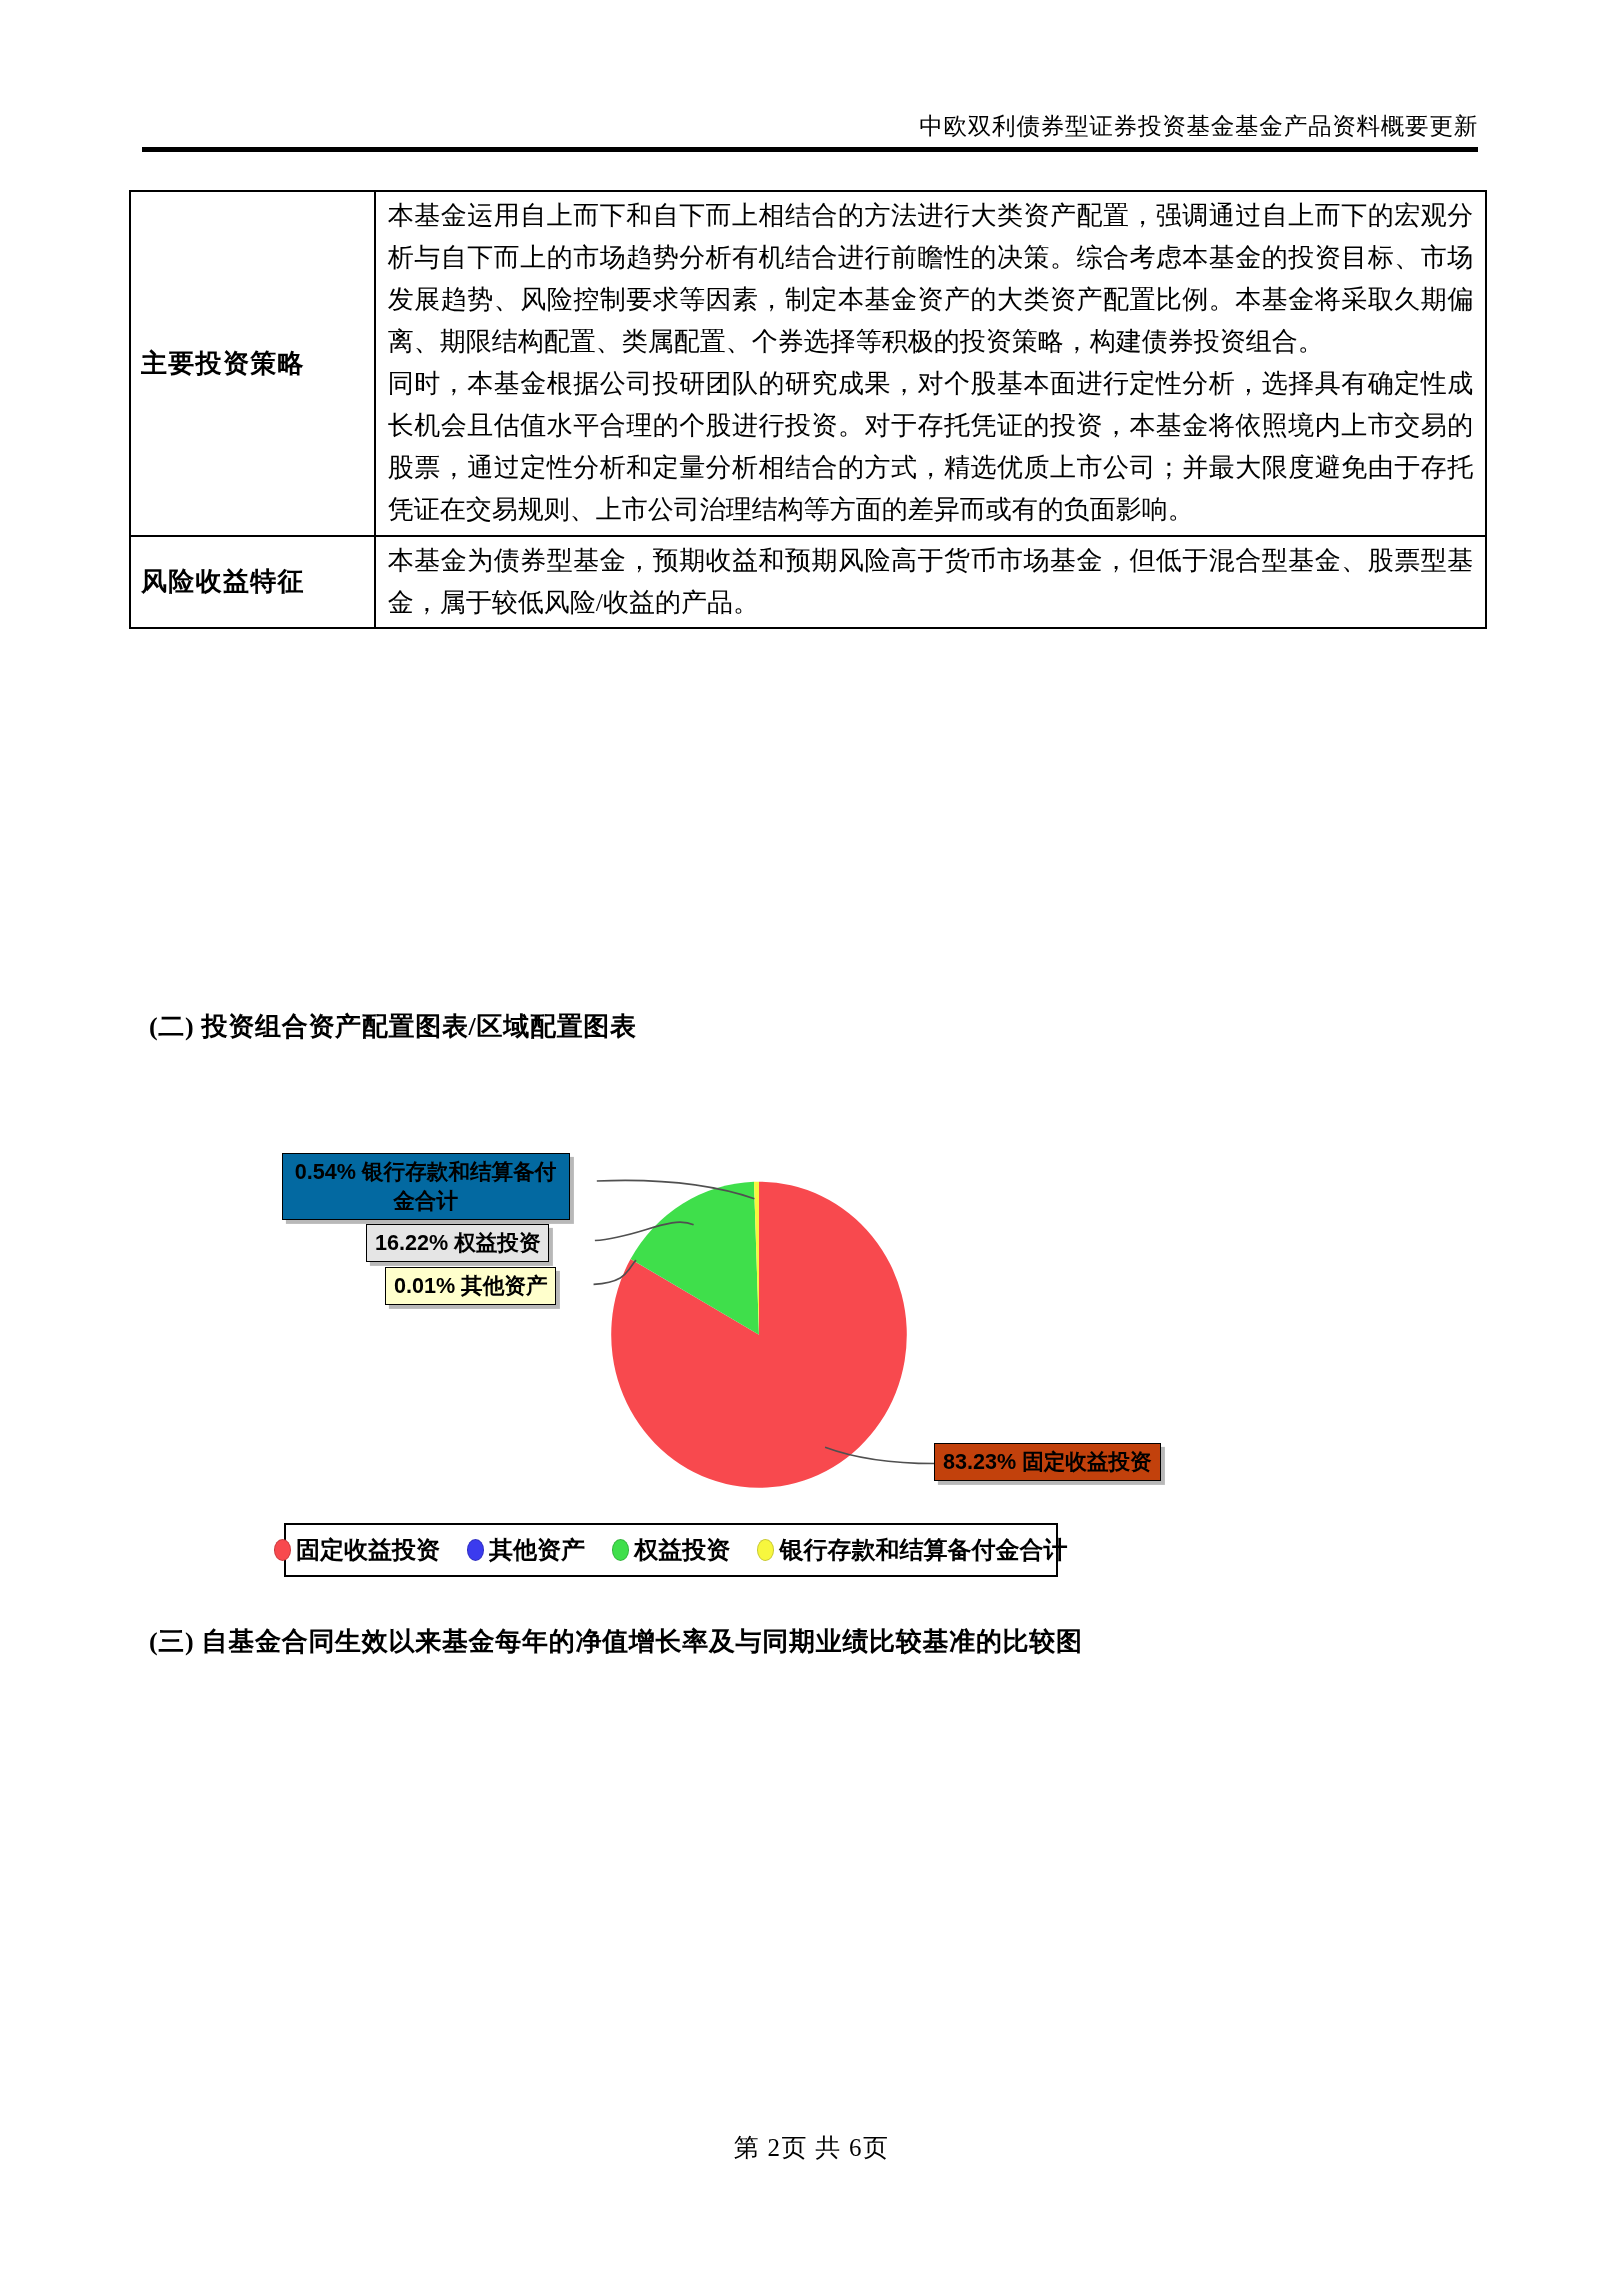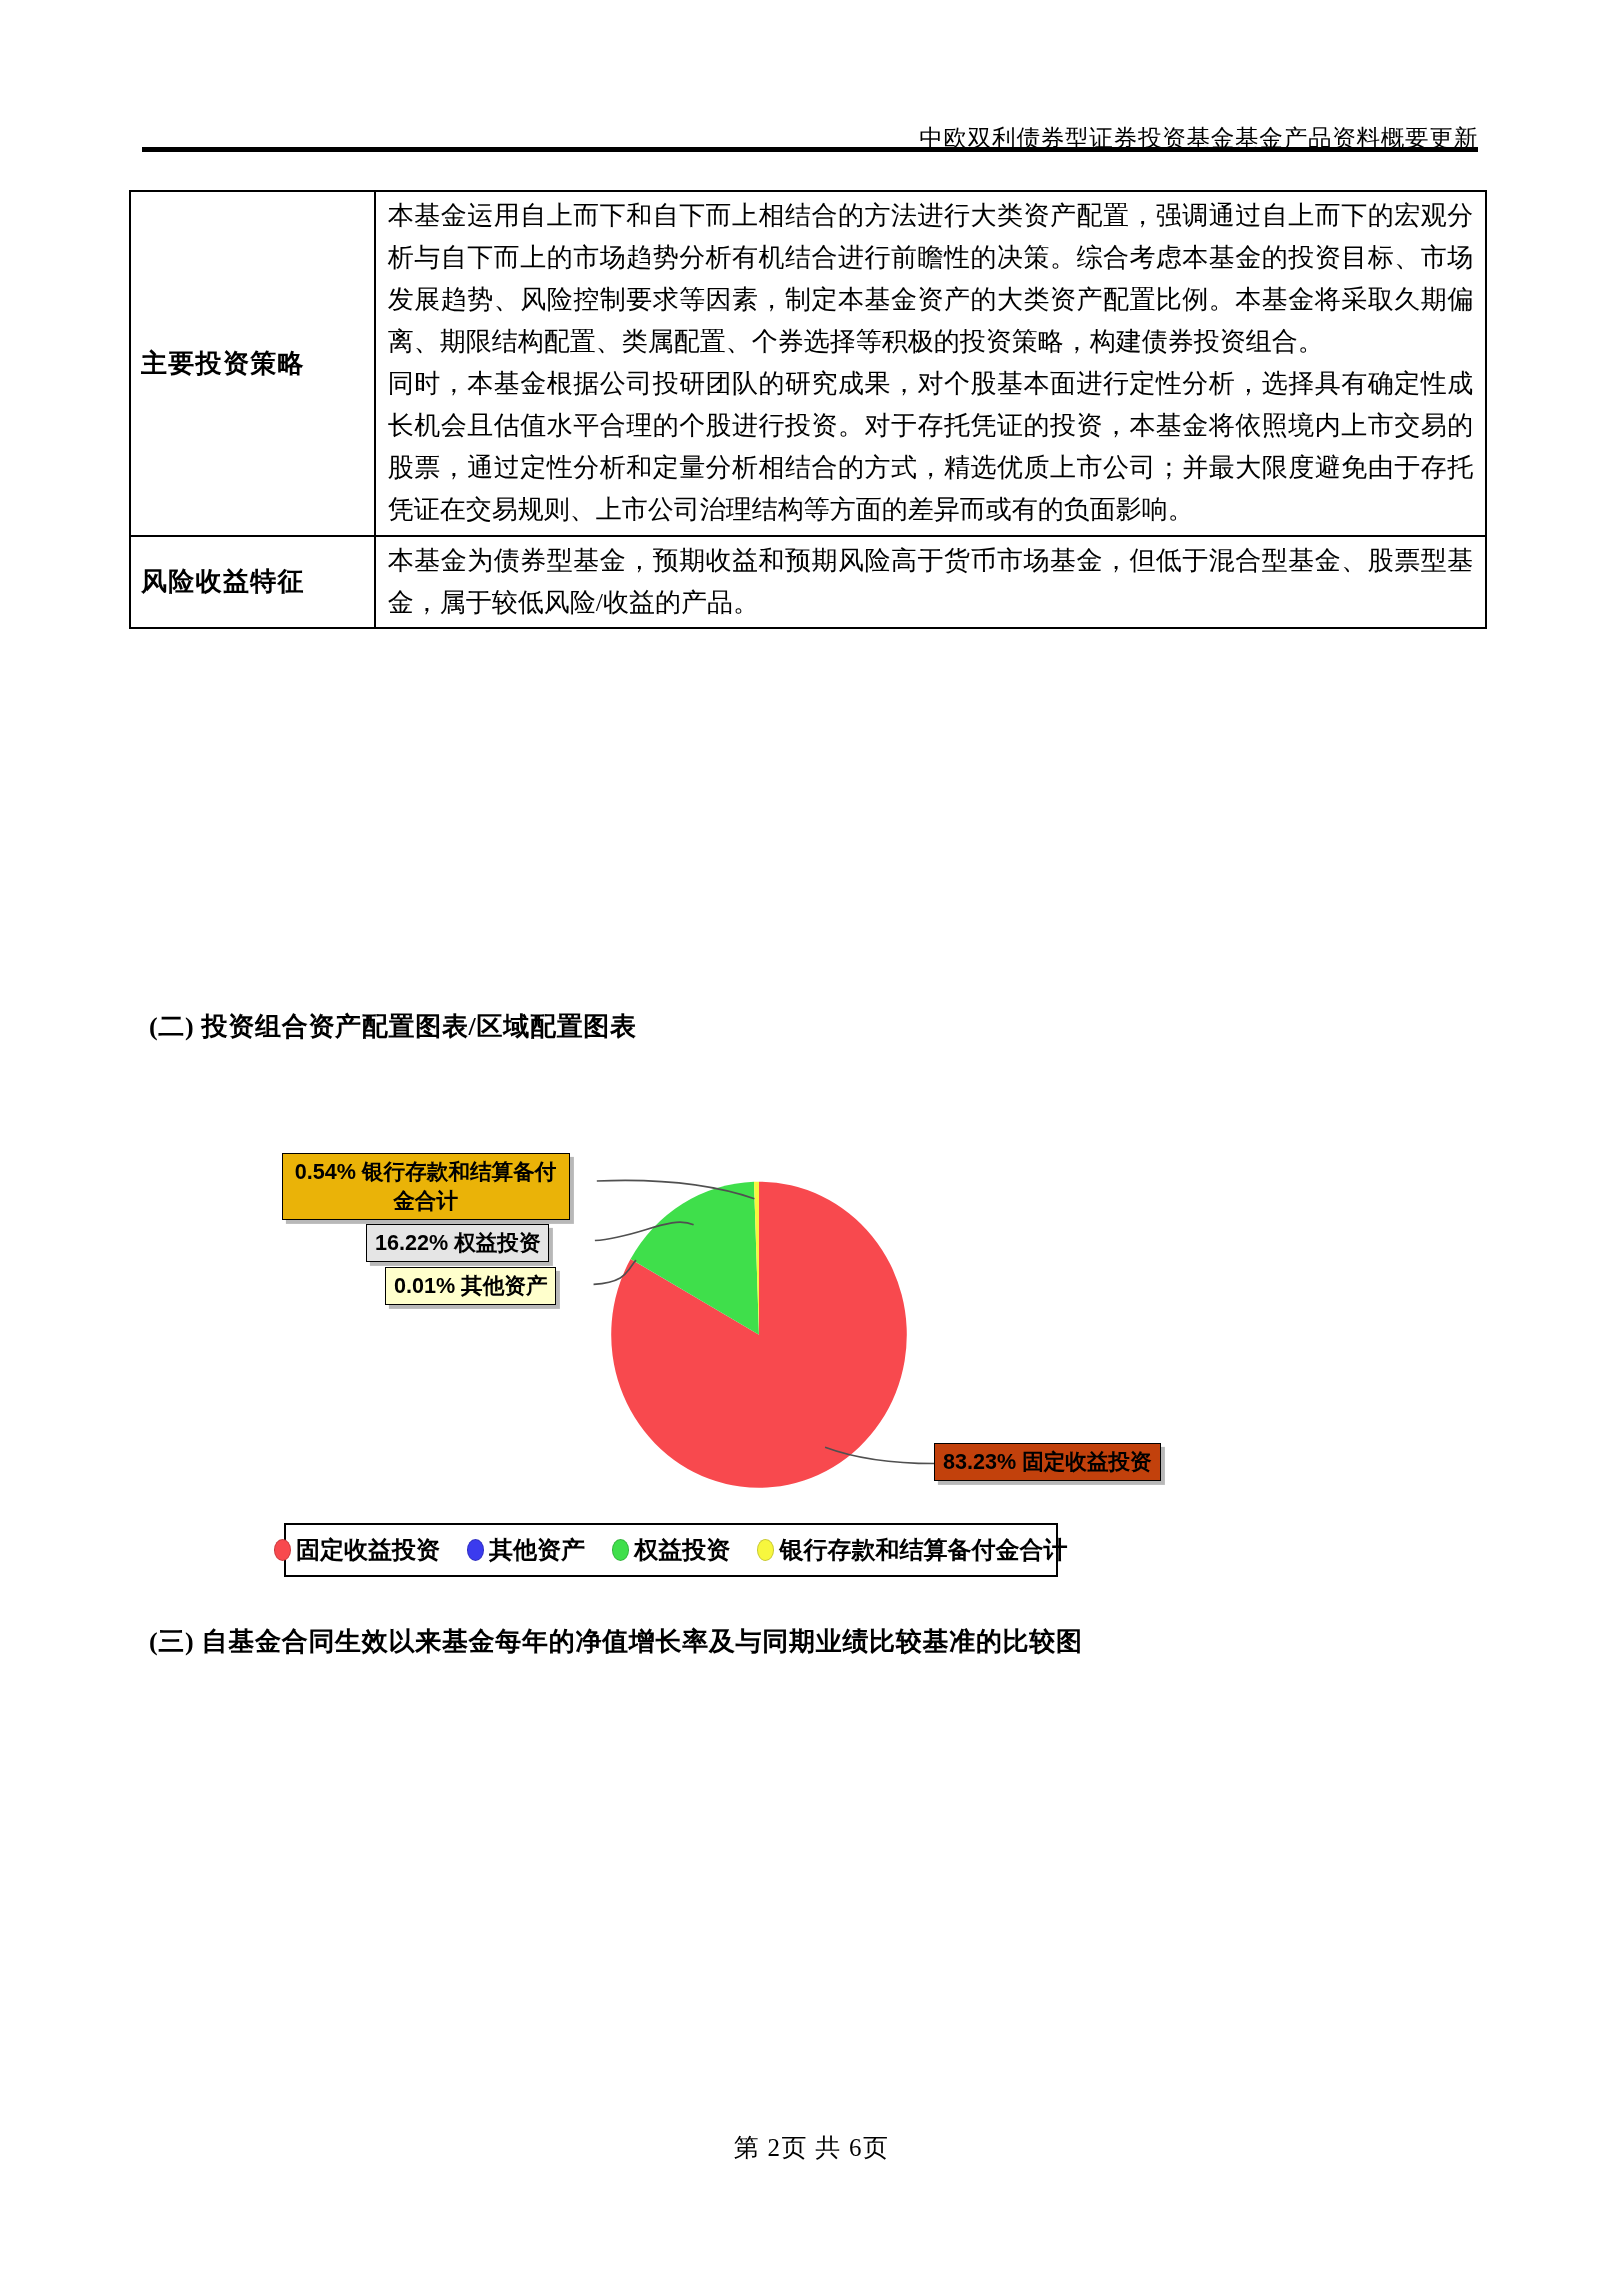--- a/index.html
+++ b/index.html
@@ -4,21 +4,21 @@
 <style>
   * { margin:0; padding:0; box-sizing:border-box; }
   html,body { background:#ffffff; }
   body {
     width:1623px; height:2295px; position:relative;
     font-family:"Liberation Serif","DejaVu Serif",serif;
     color:#000;
   }
   
   .doc-header-title {
-    position:absolute; top:122px; right:145px;
+    position:absolute; top:110px; right:145px;
     font-size:23.6px; letter-spacing:0.7px; white-space:nowrap;
   }
   .doc-rule {
     position:absolute; top:147px; left:142px; width:1336px; height:4.6px;
     background:#000;
   }
   
   table.info-table {
     position:absolute; top:190px; left:129px; width:1358px;
     border-collapse:collapse; table-layout:fixed;
@@ -115,21 +115,21 @@
           <path d="M 760 380 L 752.3334717879727 146.13467638631565 A 226 234 0 0 1 760.0000000000001 146 Z" fill="#f7f73e"></path>
         </g>
       <g fill="none" stroke="#505050" stroke-width="2.5">
         <path d="M 512 145 C 630 140, 706 156, 753 172"></path>
         <path d="M 509 236 C 575 232, 625 196, 660 212"></path>
         <path d="M 507 303 C 560 300, 558 280, 572 266"></path>
         <path d="M 861 552 C 915 572, 975 577, 1028 577"></path>
       </g>
     </svg>
 
-    <div class="callout wrap" style="left: 19.6px; top: 67px; width: 288px; background: #eab308;">0.54% 银行存款和结算备付金合计</div>
+    <div class="callout wrap" style="left: 19.6px; top: 67px; width: 288px; background: #0369a1;">0.54% 银行存款和结算备付金合计</div>
     <div class="callout" style="left: 104px; top: 138px; background: #e5e5e5;">16.22% 权益投资</div>
     <div class="callout" style="left: 123px; top: 181px; background: rgb(255, 255, 204);">0.01% 其他资产</div>
     <div class="callout" style="left: 672px; top: 357px; background: #c2410c;">83.23% 固定收益投资</div>
 
     <div class="chart-legend">
       <span class="legend-item">
         <span class="legend-marker" style="background: rgb(248, 73, 78);"></span>
         <span class="legend-label">固定收益投资</span>
       </span>
       <span class="legend-item">

